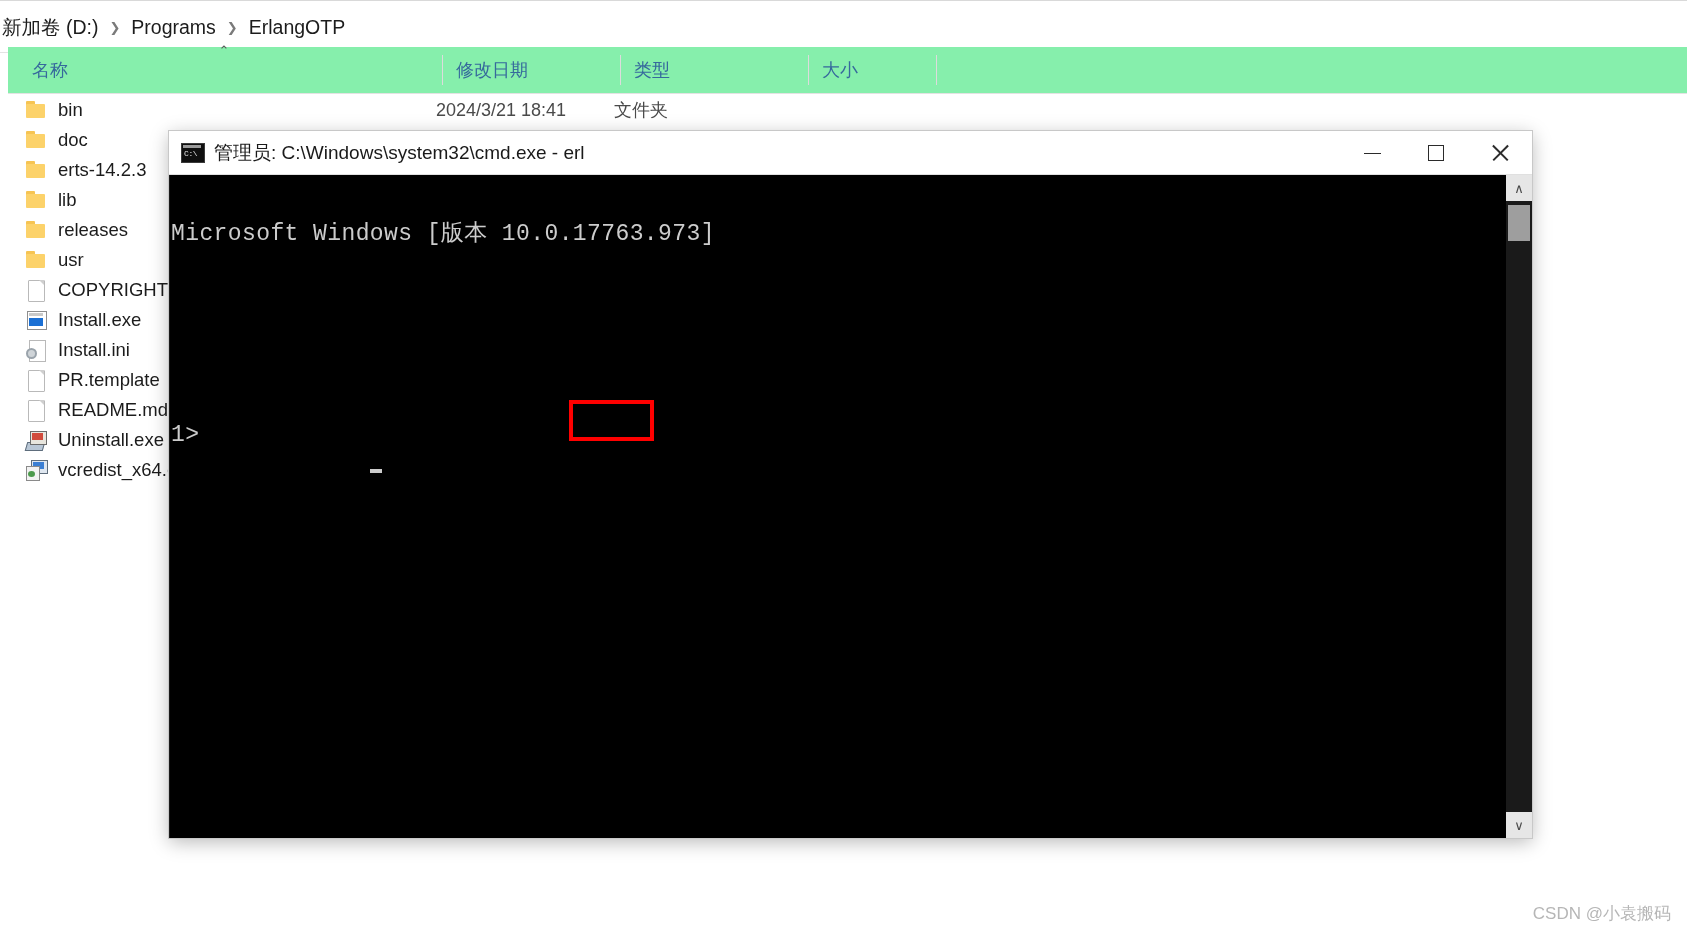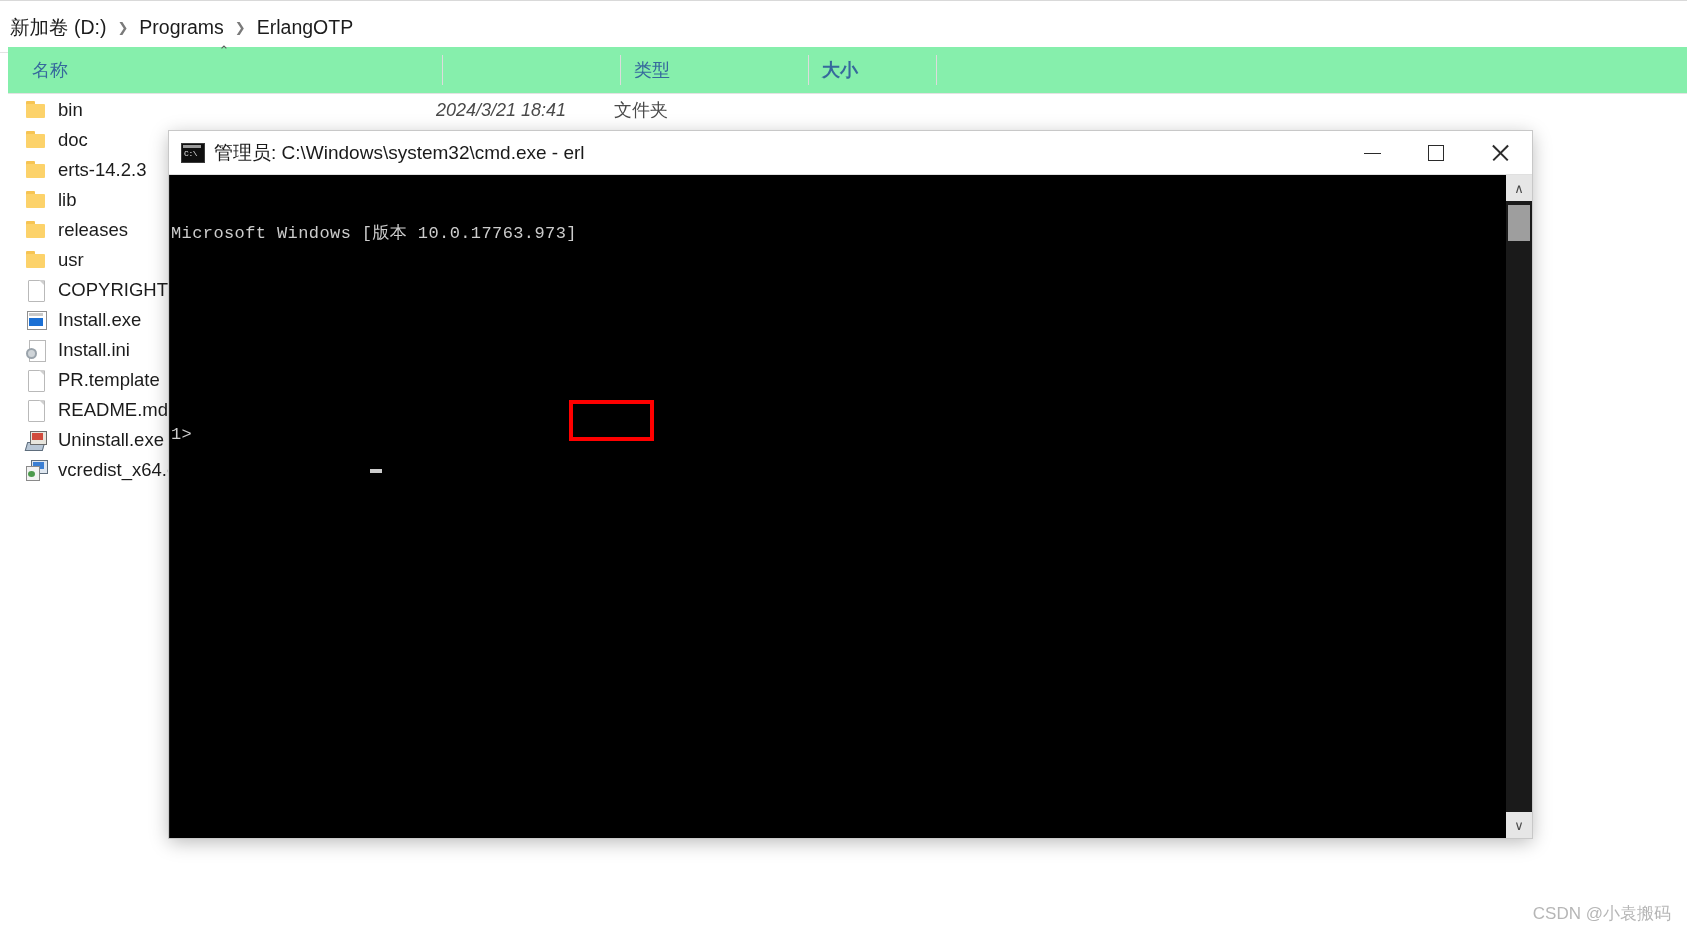--- a/index.html
+++ b/index.html
@@ -32,21 +32,20 @@
   
   #addressbar {
     position: absolute;
     left: 0; top: 2px;
     width: 1687px;
     height: 51px;
     background: #ffffff;
     border-bottom: 1px solid #e3e3e3;
     display: flex;
     align-items: center;
-    padding-left: 8px;
     box-sizing: border-box;
   }
   .crumb {
     font-size: 19.5px;
     color: #1c1c1c;
     white-space: nowrap;
     padding: 2px 2px;
     line-height: 24px;
   }
   .crumb-sep {
@@ -304,21 +303,21 @@
     background: #000000;
     box-sizing: border-box;
     border-left: 1px solid #1a1a1a;
   }
   #console-text {
     position: absolute;
     left: 1px;
     top: 3px;
     color: #cccccc;
     font-family: "Liberation Mono", "DejaVu Sans Mono", monospace;
-    font-size: 17px;
+    font-size: 23px;
     line-height: 22.4px;
     white-space: pre;
     letter-spacing: 0.4px;
   }
   #console-text .ln { display: block; height: 22.4px; }
   #cursor-block {
     position: absolute;
     left: 200px;
     top: 294px;
     width: 12px;
@@ -391,41 +390,44 @@
     <span class="crumb">Programs</span>
     <span class="crumb-sep">❯</span>
     <span class="crumb">ErlangOTP</span>
   </div>
 
   <div id="colheader">
     <div class="col" style="left:12px;width:424px;">
       <span class="lbl">名称</span>
     </div>
     <div class="col-div" style="left:434px;"></div>
+    <div class="col" style="left:436px;width:178px;">
+      <span class="lbl">修改日期</span>
+    </div>
     <div class="col-div" style="left:612px;"></div>
     <div class="col" style="left:614px;width:188px;align-items:center;">
       <span class="lbl">类型</span>
     </div>
     <div class="col-div" style="left:800px;"></div>
-    <div class="col" style="left:802px;width:128px;font-weight:bold;">
+    <div class="col" style="left:802px;width:128px;">
       <span class="lbl">大小</span>
     </div>
     <div class="col-div" style="left:928px;"></div>
   </div>
   <div class="sort-caret">⌃</div>
 
   <div id="filelist">
 
     <div class="frow">
       <span class="ic ic-folder">
           <span class="tab"></span>
           <span class="body"></span>
         </span>
       <span class="fname">bin</span>
-      <span class="fmeta" style="left:436px;font-style:italic;">2024/3/21 18:41</span>
+      <span class="fmeta" style="left:436px;">2024/3/21 18:41</span>
       <span class="fmeta" style="left:614px;text-align:right;">文件夹</span>
     </div>
 
     <div class="frow">
       <span class="ic ic-folder">
           <span class="tab"></span>
           <span class="body"></span>
         </span>
       <span class="fname">doc</span>
     </div>

